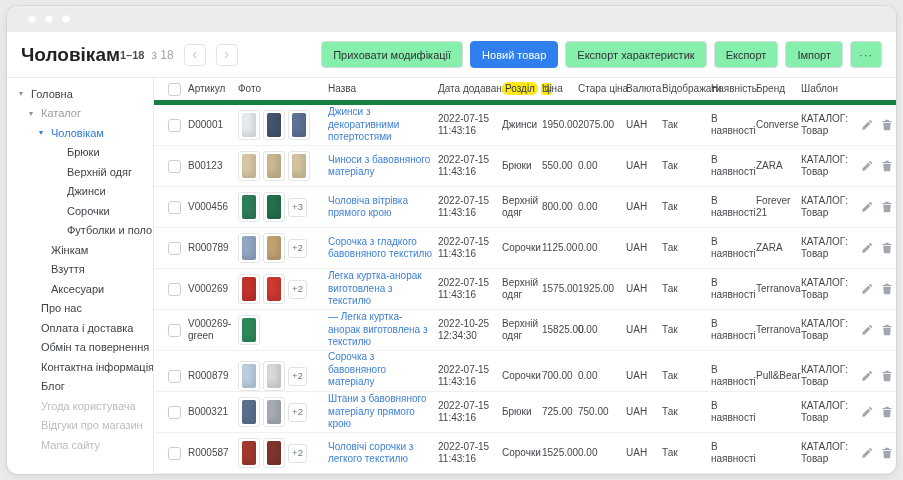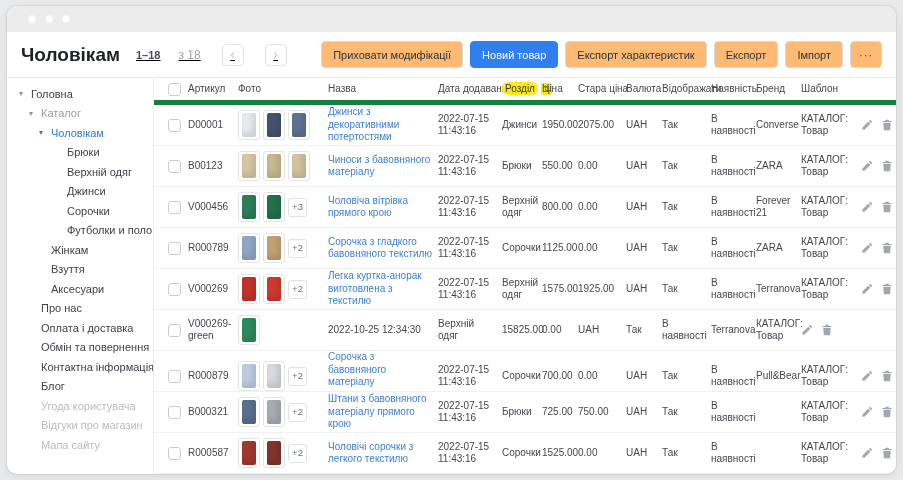--- a/index.html
+++ b/index.html
@@ -7,27 +7,27 @@
               font-family:"Liberation Sans","DejaVu Sans",sans-serif; }
   .window { position:absolute; left:7px; top:6px; width:889px; height:468px;
             background:#fff; border-radius:10px; overflow:hidden;
             box-shadow:0 0 0 1px rgba(0,0,0,0.05), 0 2px 10px rgba(0,0,0,0.08); }
   
   .titlebar { height:26px; background:#ececec; display:flex; align-items:center; padding-left:21px; gap:9px; }
   .dot { width:8px; height:8px; border-radius:50%; background:#fff; box-shadow:inset 0 0 0 1px rgba(0,0,0,0.04); }
   
   .page-header { height:46px; display:flex; align-items:center; padding:0 14px; border-bottom:1px solid #e9ebee; background:#fff; }
   .page-title { font-size:19px; font-weight:700; color:#1e2126; }
-  .pagination { display:flex; align-items:center; margin-left:16px; gap:18px;text-decoration:underline; }
+  .pagination { display:flex; align-items:center; margin-left:0; gap:7px; }
   .pg-range { font-size:11px; color:#4a4e54; font-weight:600; }
   .pg-total { font-size:12px; color:#a0a5ab; }
   .pg-btn { width:22px; height:22px; border:1px solid #e0e3e7; border-radius:4px; background:#fff;
             color:#c3c7cc; font-size:14px; line-height:19px; text-align:center; cursor:pointer; margin-left:3px; }
   .actions { margin-left:auto; display:flex; gap:7px; align-items:center; }
-  .btn { height:27px; padding:0 11px; border:1px solid #d6dade; border-radius:4px; background:#fdba74;
+  .btn { height:27px; padding:0 11px; border:1px solid #d6dade; border-radius:4px; background:#86efac;
          font-size:11px; color:#2f3337; cursor:pointer; white-space:nowrap;
          font-family:"Liberation Sans","DejaVu Sans",sans-serif; }
   .btn.primary { background:#2f80ed; border-color:#2f80ed; color:#fff; }
   .btn.more { padding:0 8px; letter-spacing:1px; color:#4a4e54; }
   
   .content { display:flex; height:396px; }
   .sidebar { width:146px; flex:none; padding:6px 2px 0 10px; overflow:hidden; }
   .sb-item { display:flex; align-items:center; height:19.5px; font-size:11px; color:#3e4248;
              cursor:pointer; white-space:nowrap; }
   .sb-item.d0 { padding-left:2px; }
@@ -410,20 +410,21 @@
   <div class="trow grid">
     <div class="cell c-check">
               <span class="checkbox"></span>
             </div>
     <div class="cell c-sku">V000269-green</div>
     <div class="cell c-photo">
               <span class="thumb">
                 <span class="garment" style="background: rgb(46, 138, 91);"></span>
               </span>
             </div>
+    <div class="cell c-name"><a class="name-link">— Легка куртка-анорак виготовлена з текстилю</a></div>
     <div class="cell c-date">2022-10-25 12:34:30</div>
     <div class="cell c-section">Верхній одяг</div>
     <div class="cell c-price nowrap">15825.00</div>
     <div class="cell c-old nowrap">0.00</div>
     <div class="cell c-cur">UAH</div>
     <div class="cell c-disp">Так</div>
     <div class="cell c-avail">В наявності</div>
     <div class="cell c-brand">Terranova</div>
     <div class="cell c-tpl">КАТАЛОГ: Товар</div>
     <div class="cell c-act">

